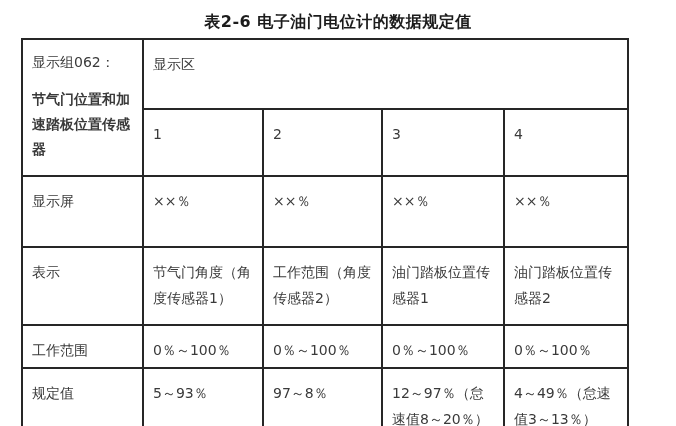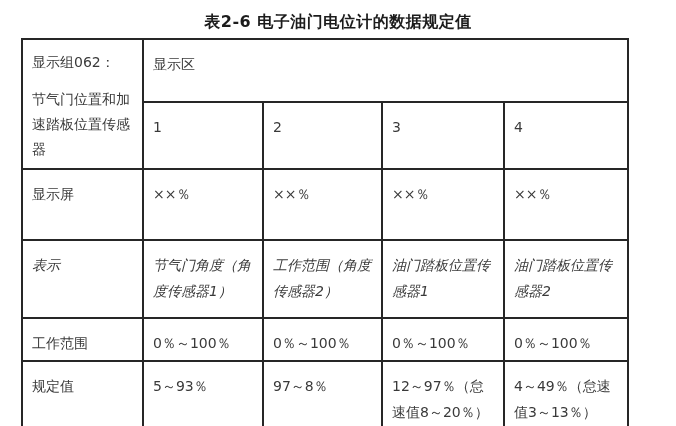--- a/index.html
+++ b/index.html
@@ -38,33 +38,34 @@
   table.spec td {
     border: 2px solid #262626;
     vertical-align: top;
     padding: 11px 8px 4px 9px;
     font-size: 14px;
     line-height: 26px;
     color: #3a3a3a;
     overflow: hidden;
     word-break: break-all;
   }
-  tr.r-a  { height: 63px; }
+  tr.r-a  { height: 70px; }
   tr.r-b  { height: 67px; }
   tr.r-1  { height: 71px; }
-  tr.r-2  { height: 78px; font-style: italic; }
+  tr.r-2  { height: 78px; }
   tr.r-3  { height: 28px; }
   tr.r-4  { height: 72px; }
   td.group-cell p {
     margin: 0;
     line-height: 22px;
   }
   td.group-cell p.p2 {
     margin-top: 14px;
     line-height: 25px;
+    font-weight: bold;
   }
 </style>
 </head>
 <body>
 
 <div class="page">
 
   <div class="caption">表2-6 电子油门电位计的数据规定值</div>
 
   <table class="spec">

